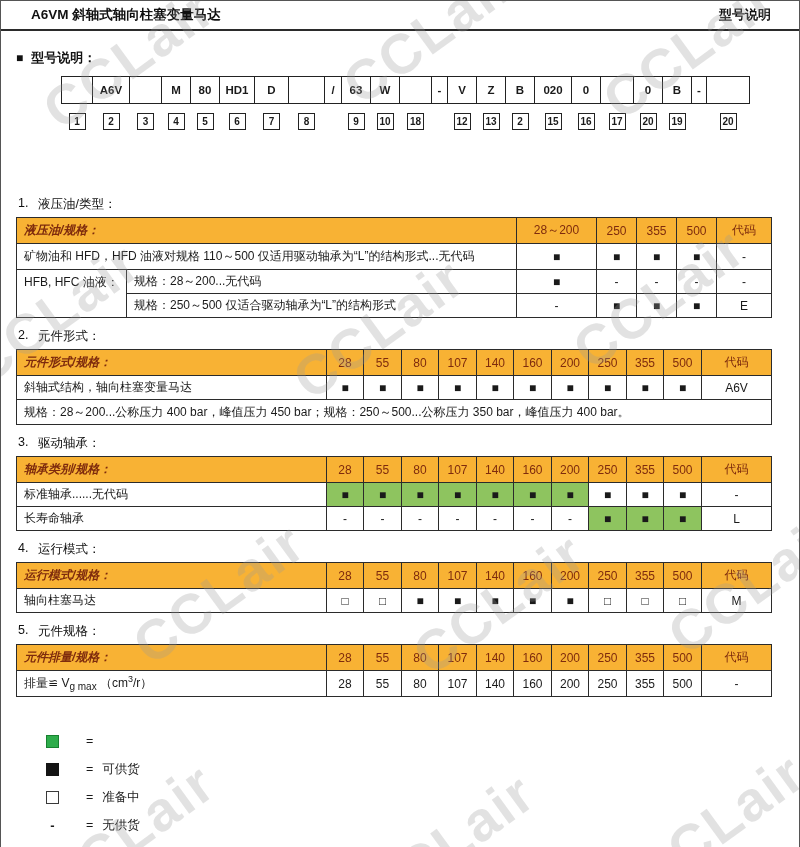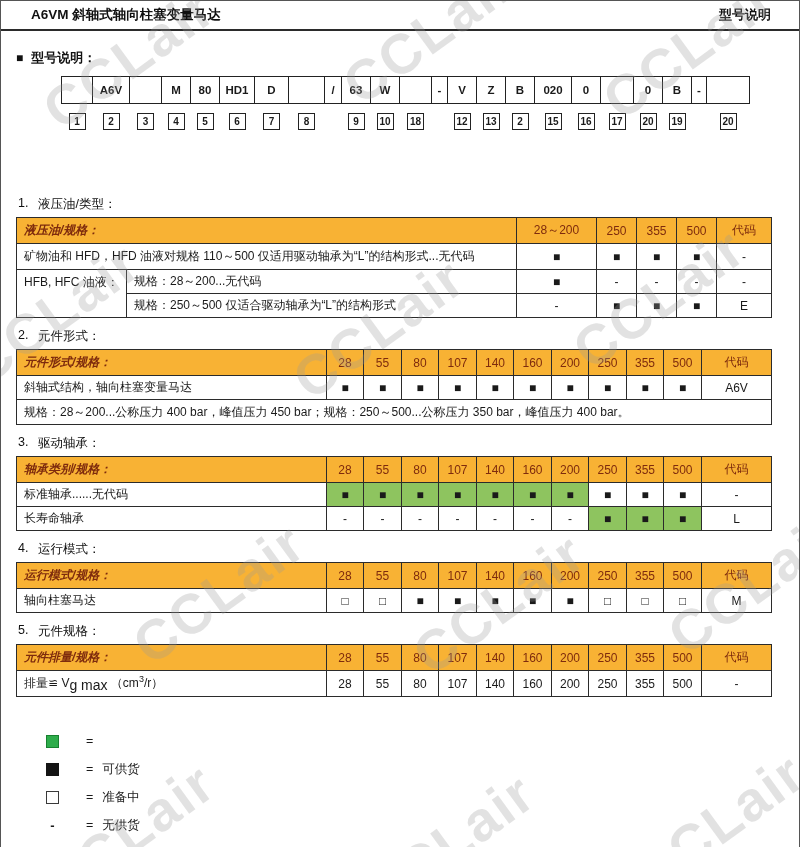--- a/index.html
+++ b/index.html
@@ -40,21 +40,21 @@
   table.spec { border-collapse:collapse; table-layout:fixed; width:755px; }
   table.spec td { border:1px solid #2b2b2b; font-size:12px; text-align:center;
                   height:24px; padding:0; overflow:hidden; white-space:nowrap;
                   vertical-align:middle; background:#fff; }
   table.spec tr.hrow td { background:#F8B234; color:#7E2B0D; height:26px; font-weight:normal; }
   table.spec tr.hrow td.lbl { font-weight:bold;font-style:italic; }
   table.spec td.lbl { text-align:left; padding:0 7px; }
   table.spec td.top { vertical-align:top; padding-top:4px; }
   table.spec td.g { background:#8EC45F; }
   table.spec td.note { text-align:left; padding:0 7px; height:25px; }
-  table.spec sub.vsub { font-size:14px; }
+  table.spec sub.vsub { font-size:10px; }
   table.spec sup.vsup { font-size:9px; }
 
   
   .legend { margin:30px 0 0 15px; }
   .lg-item { display:flex; align-items:center; height:28px; }
   .lg-symcol { width:55px; padding-left:15px; display:flex; }
   .lg-box { width:13px; height:13px; }
   .lg-box.green { background:#2EAD4B; border:1px solid #17812F; }
   .lg-box.black { background:#141414; border:1px solid #141414; }
   .lg-box.white { background:#fff; border:1px solid #3a3a3a; }

